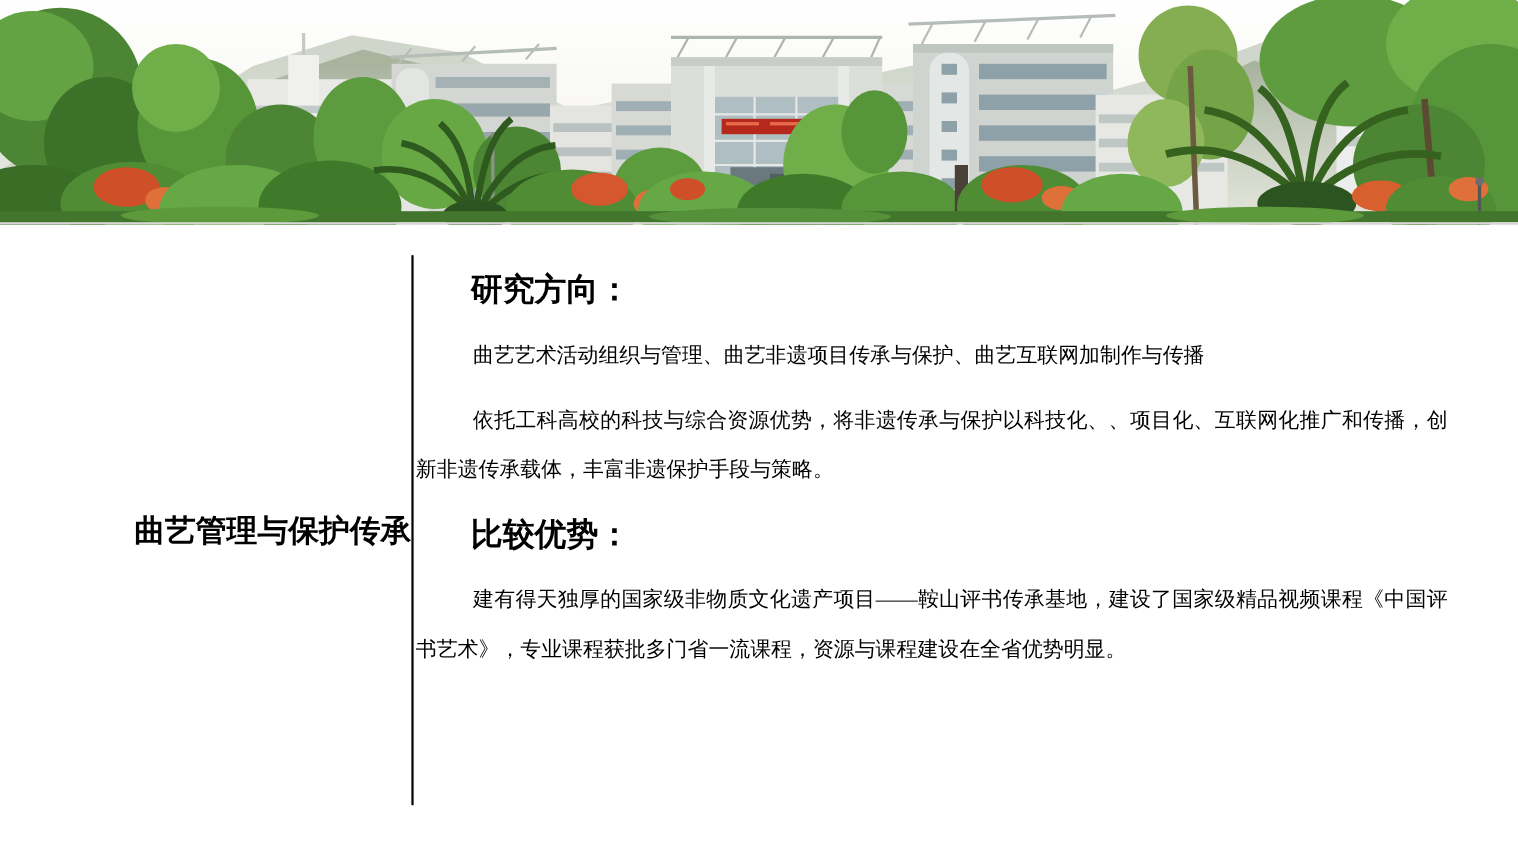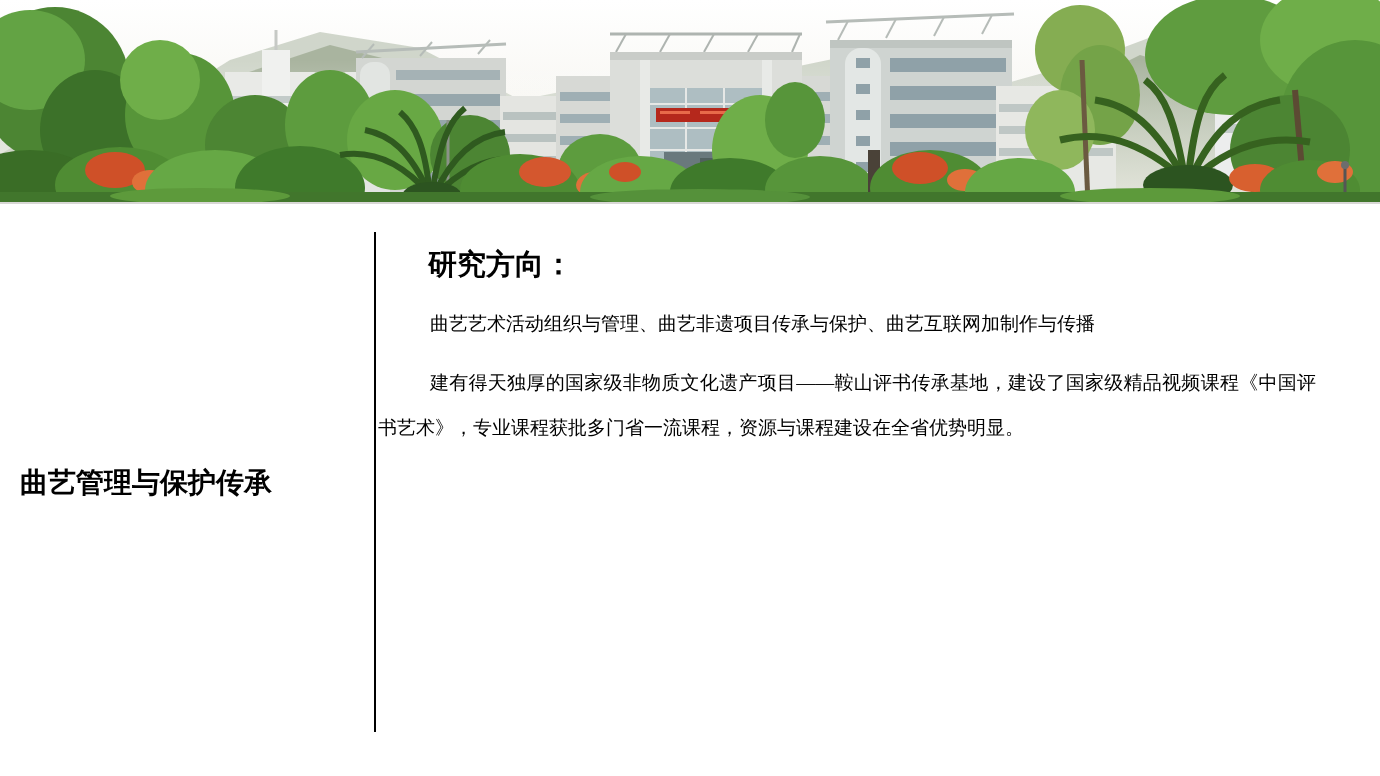--- a/index.html
+++ b/index.html
@@ -6,21 +6,21 @@
   .page{
     width:1380px;height:776px;position:relative;overflow:hidden;
     background:#ffffff;font-family:"Liberation Serif",serif;color:#000;
   }
   
   .banner{width:1380px;height:204px;overflow:hidden;position:relative;}
   .banner svg{display:block;}
   
   .row{display:flex;margin-top:28px;height:502px;}
   .left-cell{
-    width:374px;display:flex;align-items:center;justify-content:flex-start;
+    width:374px;display:flex;align-items:center;justify-content:flex-end;
     box-sizing:border-box;padding-left:20px;
   }
   .program-name{
     font-weight:bold;font-size:28px;letter-spacing:0px;white-space:nowrap;
   }
   .divider{width:2px;background:#000;height:500px;}
   .right-cell{flex:1;box-sizing:border-box;padding:0 64px 0 2px;margin-top:2px;font-family:Liberation Serif, serif;}
   .sec-heading{
     font-size:29px;line-height:45px;font-weight:bold;
     margin:8px 0 14px 0;text-indent:50px;
@@ -235,19 +235,21 @@
       <div class="program-name">曲艺管理与保护传承</div>
     </div>
 
     <div class="divider"></div>
 
     <div class="right-cell">
 
       <h3 class="sec-heading">研究方向：</h3>
       <p class="sec-body">曲艺艺术活动组织与管理、曲艺非遗项目传承与保护、曲艺互联网加制作与传播</p>
 
-
+      <p class="sec-body">依托工科高校的科技与综合资源优势，将非遗传承与保护以科技化、、项目化、互联网化推广和传播，创新非遗传承载体，丰富非遗保护手段与策略。</p>
+
+      <h3 class="sec-heading">比较优势：</h3>
       <p class="sec-body">建有得天独厚的国家级非物质文化遗产项目——鞍山评书传承基地，建设了国家级精品视频课程《中国评书艺术》，专业课程获批多门省一流课程，资源与课程建设在全省优势明显。</p>
 
     </div>
   </div>
 
 </div>
 
 </body></html>

